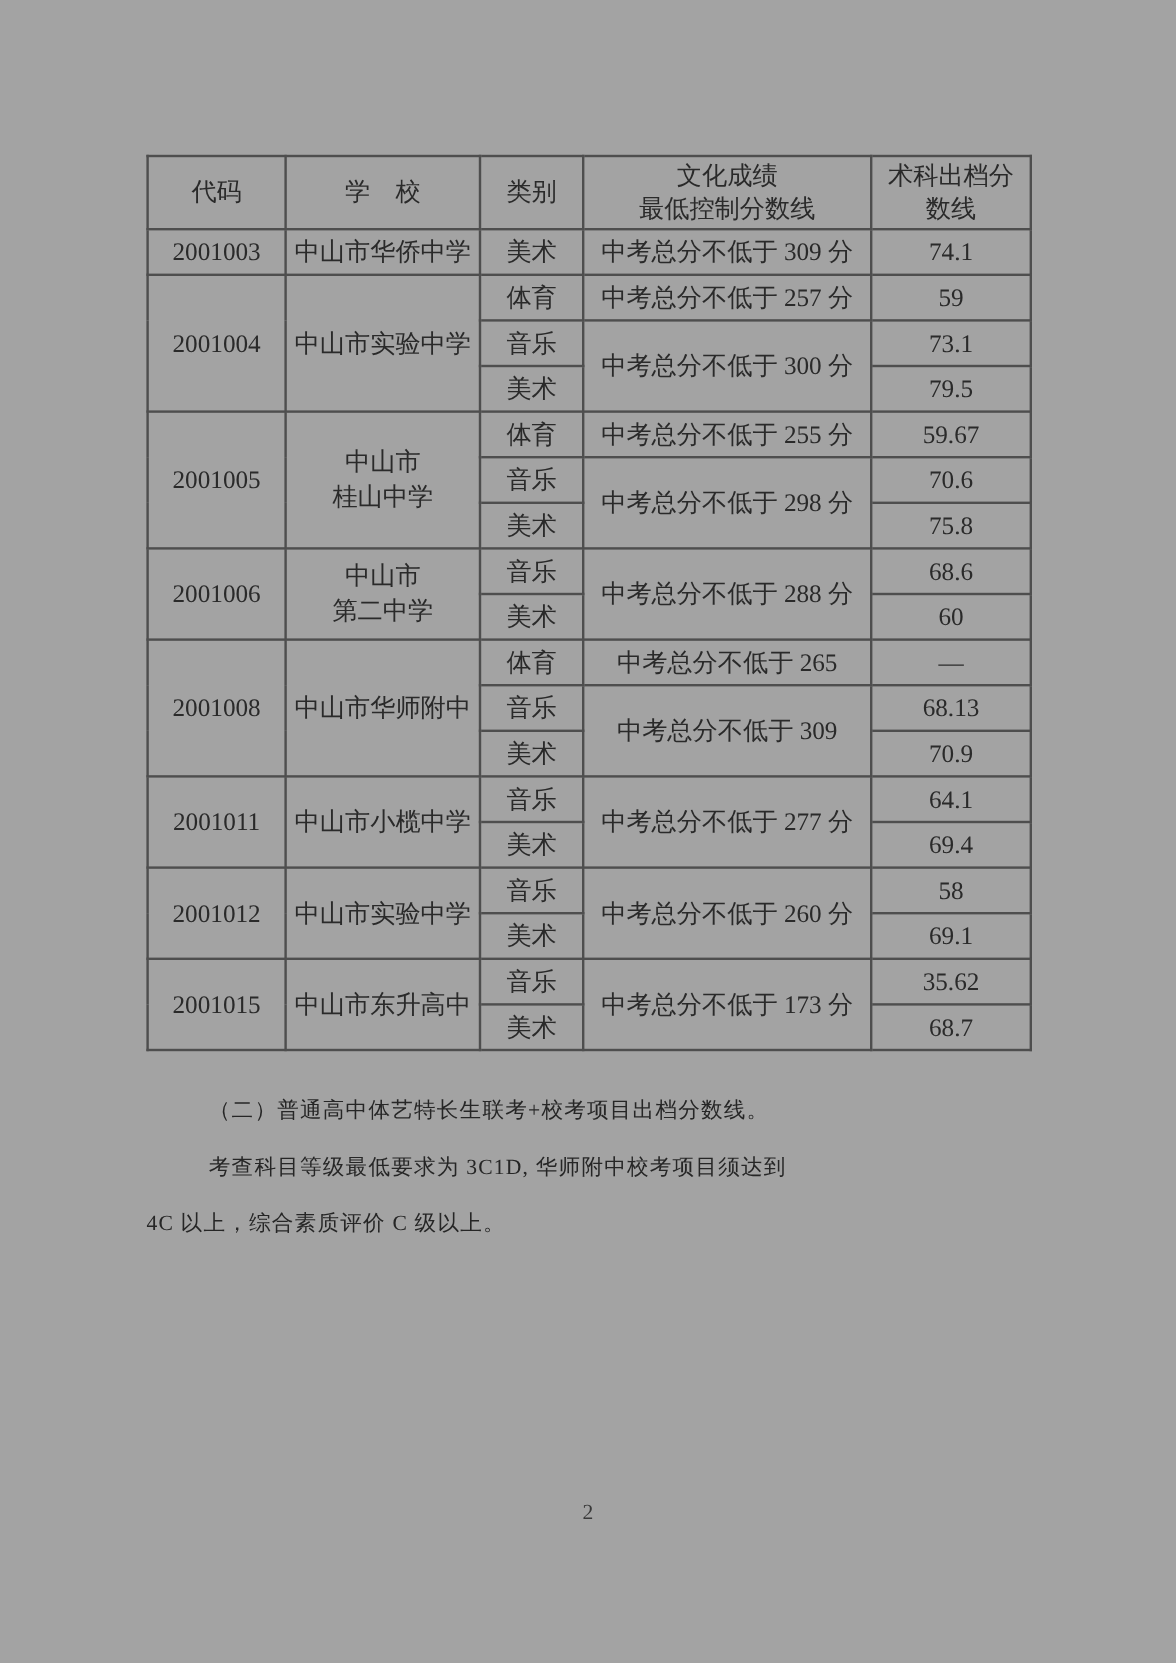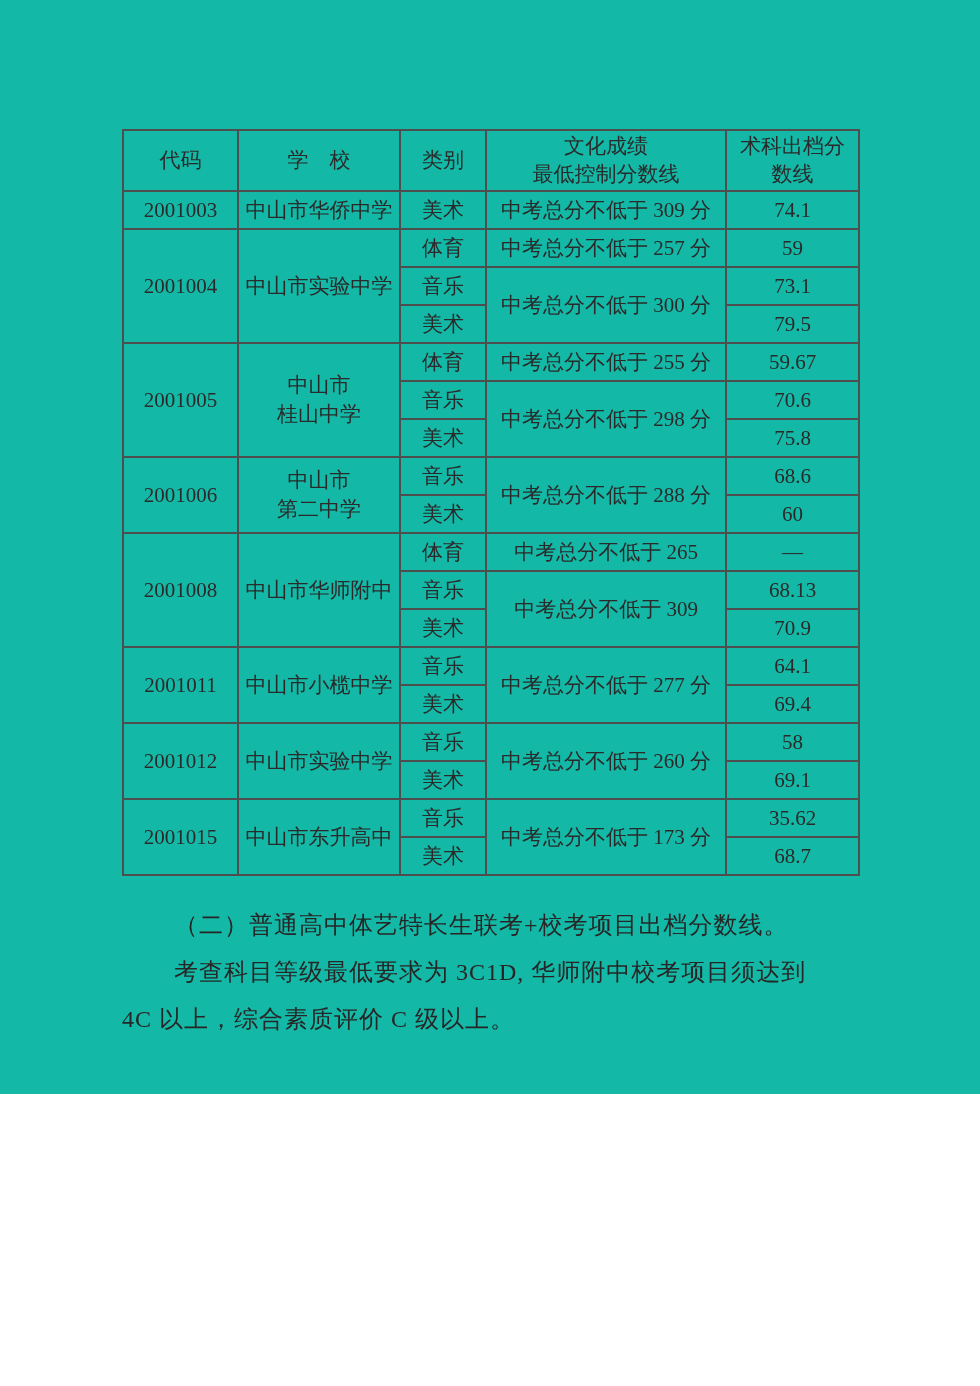--- a/index.html
+++ b/index.html
@@ -1,20 +1,20 @@
 <!DOCTYPE html>
 <html><head>
 <meta charset="utf-8">
 <style>
   html, body { margin: 0; padding: 0; background: #ffffff; }
   .page {
     position: relative;
     width: 980px;
-    height: 1094px;
-    background: #14b8a6;
+    height: 1386px;
+    background: #a3a3a3;
     font-family: "Liberation Serif", "DejaVu Serif", serif;
     color: #2a2a2a;
     overflow: hidden;
   }
   table.score-table {
     position: absolute;
     left: 122px;
     top: 129px;
     width: 736px;
     border-collapse: collapse;
@@ -31,21 +31,21 @@
     white-space: pre-line;
     color: #2a2a2a;
   }
   .score-table thead th { height: 53px; }
   .score-table tbody td { height: 34px; }
   .text-block {
     position: absolute;
     left: 122px;
     top: 902px;
     width: 740px;
-    font-size: 24px;
+    font-size: 18px;
     letter-spacing: 1px;
     color: #262626;
   }
   .text-block p {
     margin: 0;
     line-height: 47px;
   }
   .indent-2em { padding-left: 52px; }
   .page-number {
     position: absolute;

